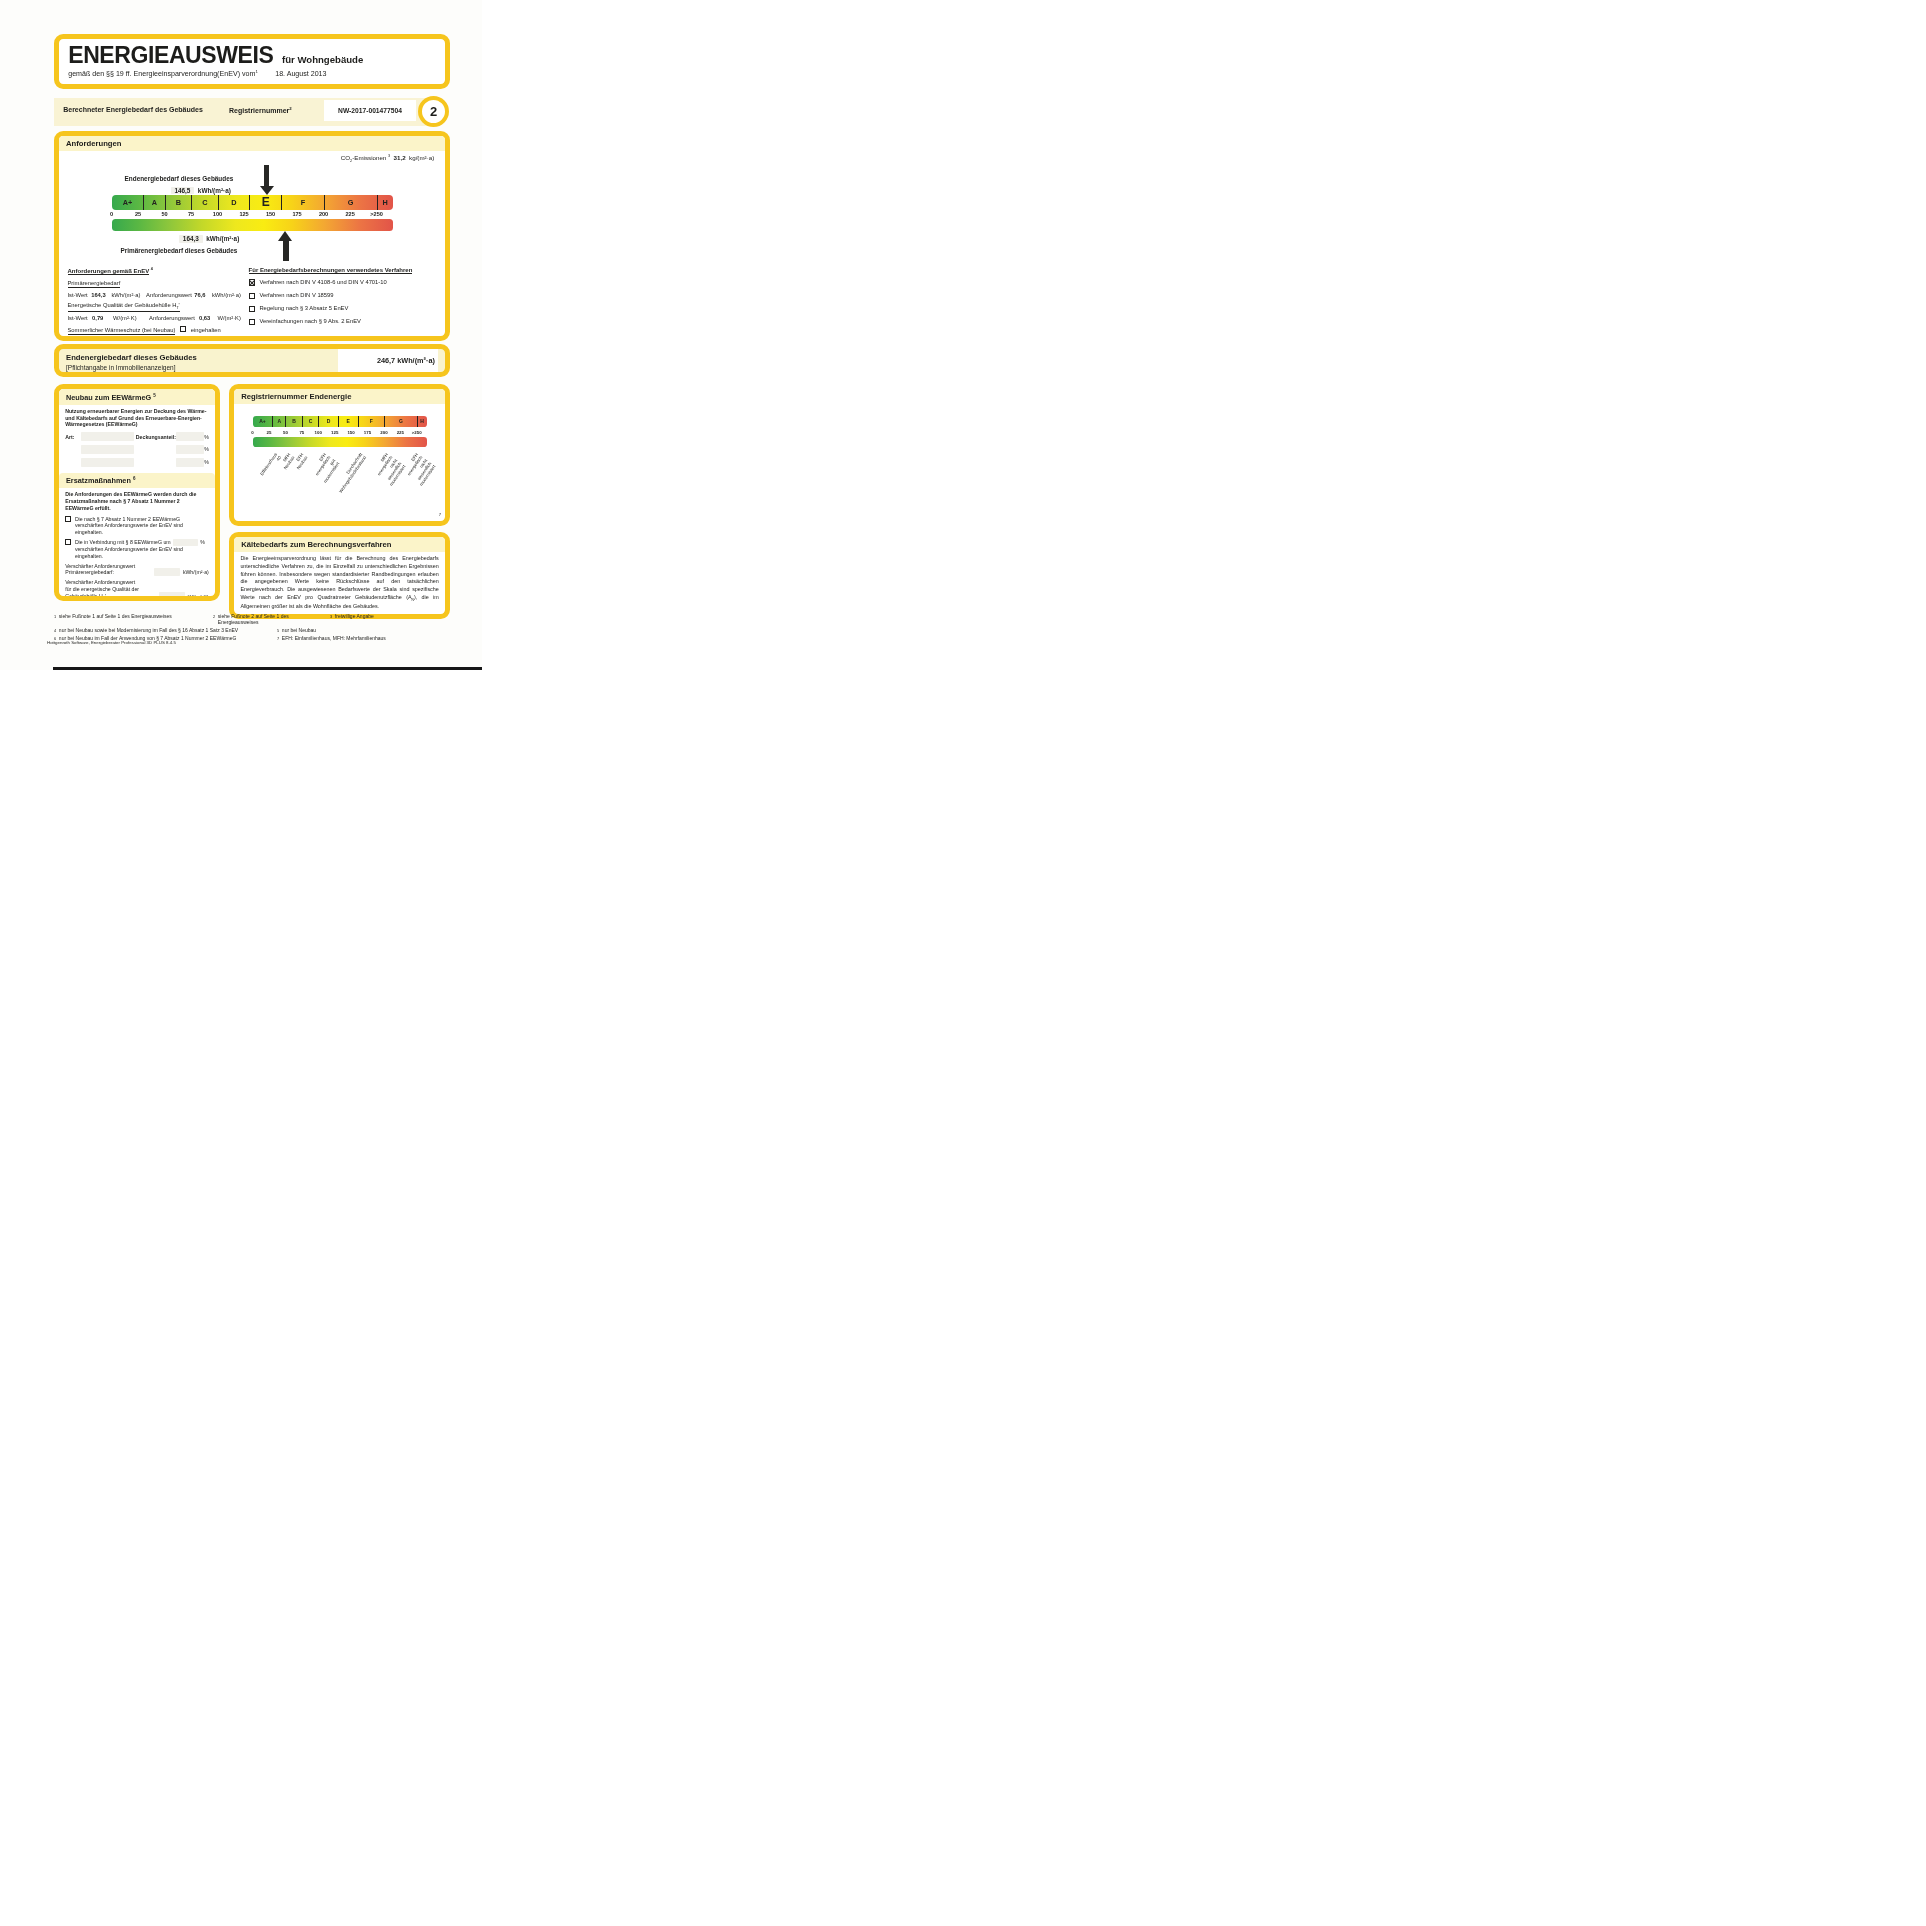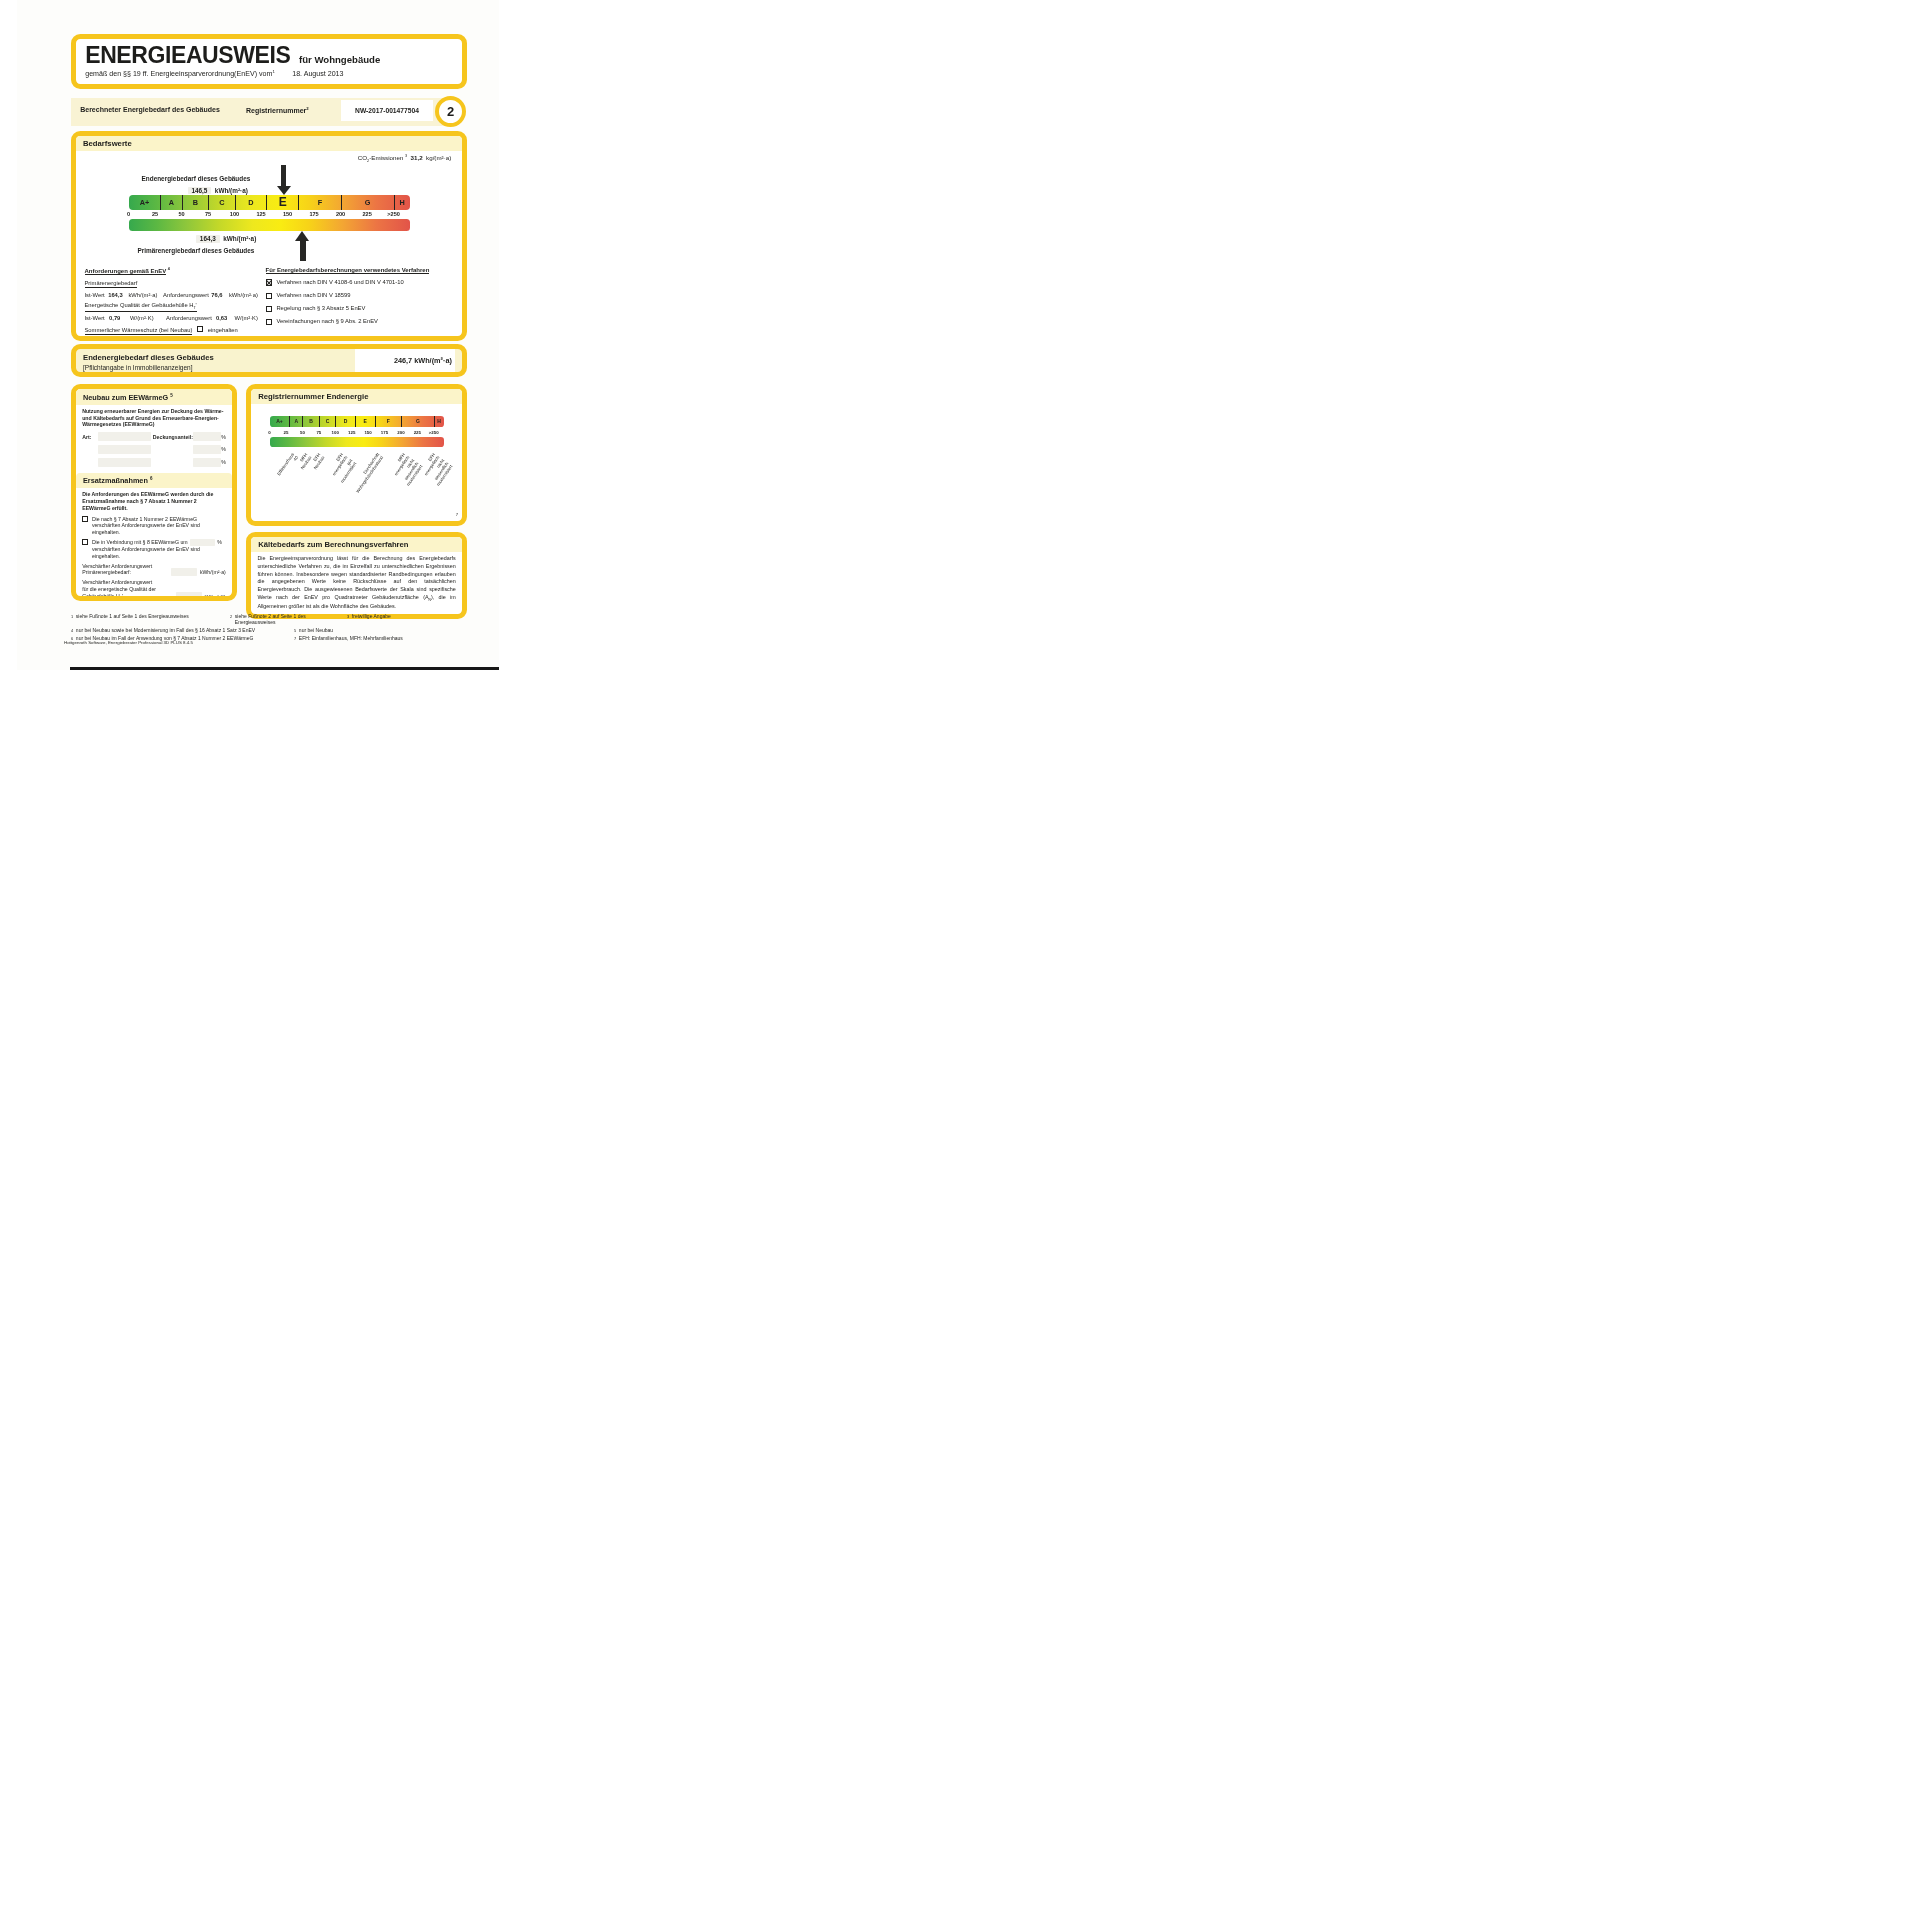--- a/index.html
+++ b/index.html
@@ -1,17 +1,17 @@
 <!DOCTYPE html>
 <html style="font-size:6.2px"><head>
 <meta charset="utf-8">
 <style>
   html,body{margin:0;padding:0;background:#ffffff;}
   .page{position:relative;width:482px;height:670px;background:#fdfdfb;
-        font-family:"Liberation Sans","DejaVu Sans",sans-serif;color:#1d1d1b;overflow:hidden;margin-left:17px;}
+        font-family:"Liberation Sans","DejaVu Sans",sans-serif;color:#1d1d1b;overflow:hidden;}
   .ybox{border:5px solid #f6c51d;border-radius:9.2px;background:#fff;box-sizing:border-box;}
   .strip{background:#fbf4c9;padding:3.1px 7px;border-radius:3.9px 3.9px 0 0;}
   .strip .h{font-weight:bold;font-size:7.7px;}
   sup{font-size:62%;}
   sub{font-size:62%;}
   .patch{background:#f1f0ea;display:inline-block;border-radius:0.8px;}
   .und{border-bottom:0.8px solid #23221f;padding-bottom:0.8px;display:inline-block;}
   .cbx{width:6.2px;height:6.2px;border:0.8px solid #23221f;display:inline-block;box-sizing:border-box;
        position:relative;flex:0 0 auto;background:#fff;}
   .cbx.checked::before,.cbx.checked::after{content:"";position:absolute;left:50%;top:50%;width:0.9px;height:7.3px;
@@ -167,21 +167,21 @@
     <div class="reg-label">Berechneter Energiebedarf des Gebäudes</div>
     <div class="reg-num">
       <span>Registriernummer</span><sup>2</sup>
     </div>
     <div class="reg-value">NW-2017-001477504</div>
     <div class="badge">2</div>
   </div>
 
   <div class="main-box ybox">
     <div class="strip">
-      <span class="h">Bedarfswerte</span>
+      <span class="h">Anforderungen</span>
     </div>
     <div class="main-body">
       <div class="co2-line">
         <span>CO</span><sub>2</sub><span>-Emissionen</span>&nbsp;<sup>3</sup>&nbsp;&nbsp;<b>31,2</b>&nbsp;&nbsp;<span>kg/(m²·a)</span>
       </div>
 
       <div class="scale-wrap" id="main-scale">
         <div class="s-label1">Endenergiebedarf dieses Gebäudes</div>
         <div class="s-value1">
           <span class="patch">146,5</span>&nbsp;&nbsp;<span>kWh/(m²·a)</span>

